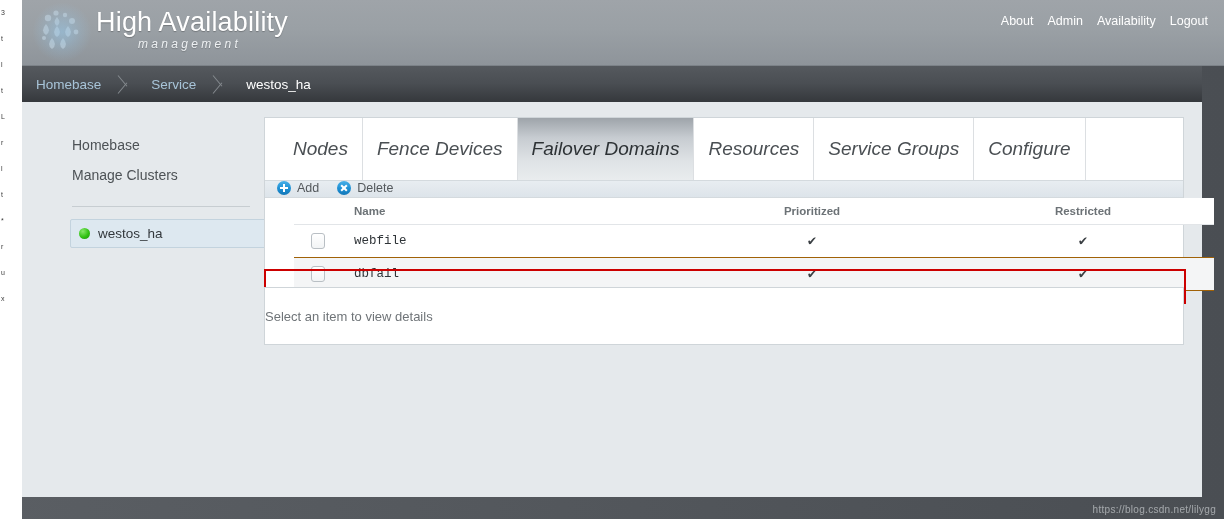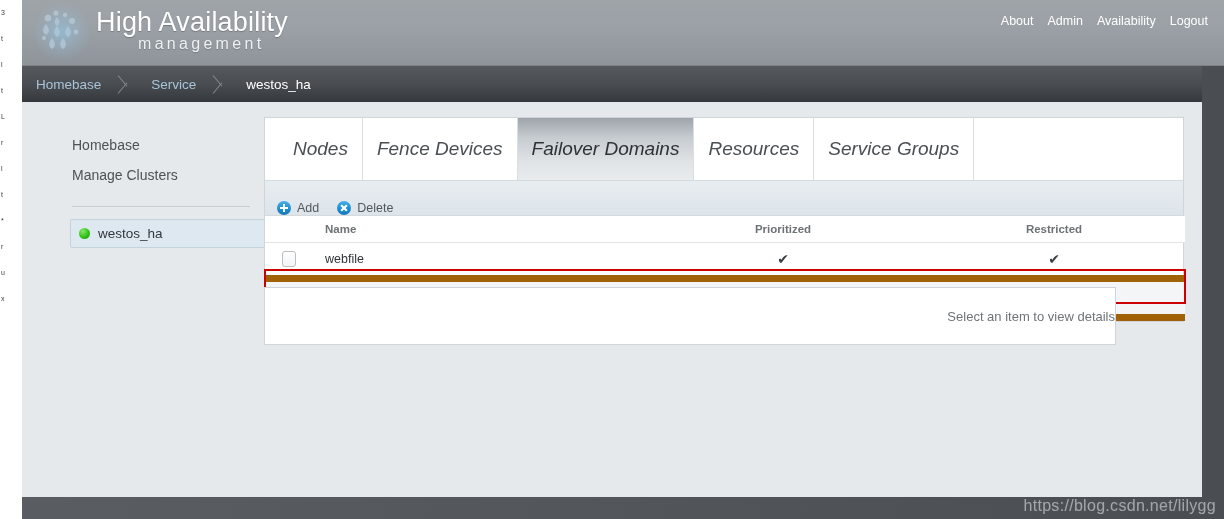--- a/index.html
+++ b/index.html
@@ -41,22 +41,22 @@
     background: radial-gradient(circle at 50% 50%, rgba(150,200,235,.55) 0%, rgba(150,200,235,.18) 45%, rgba(150,200,235,0) 70%);
   }
   .brand {
     position: absolute; left: 74px; top: 7px;
   }
   .brand-title {
     font-size: 27px; color: #ffffff; letter-spacing: .2px; line-height: 30px;
     font-weight: 400; text-shadow: 0 1px 1px rgba(0,0,0,.25);
   }
   .brand-sub {
-    font-size: 16px; color: #eef1f3; letter-spacing: 3.3px; line-height: 14px;
-    padding-left: 42px; text-shadow: 0 1px 1px rgba(0,0,0,.2);
+    font-size: 12px; color: #eef1f3; letter-spacing: 3.3px; line-height: 14px;
+    padding-left: 42px; text-shadow: 0 1px 1px rgba(0,0,0,.2); font-style: italic;
   }
   .top-nav {
     position: absolute; right: 16px; top: 14px;
     display: flex; gap: 14px; font-size: 12.5px;
   }
   .top-nav a { color: #ffffff; text-decoration: none; }
 
   
   .crumb-bar {
     position: absolute; left: 22px; top: 66px; width: 1180px; height: 36px;
@@ -121,21 +121,21 @@
     border-right: 1px solid #dcdfe2; white-space: nowrap; font-style: italic;
   }
   .tab:first-child { padding-left: 16px; }
   .tab.active {
     background: linear-gradient(to bottom, #9ea4aa 0%, #c7ccd1 32%, #dfe3e6 70%, #e9ecee 100%);
     color: #2d3235; border-right: 1px solid #dcdfe2;
   }
 
   
   .toolbar {
-    display: flex; align-items: flex-end; gap: 18px; height: 36px;
+    display: flex; align-items: flex-start; gap: 18px; height: 18px;
     padding: 0 12px;
     background: linear-gradient(to bottom, #e8edf1 0%, #dde4ea 100%);
     border-top: 1px solid #d4dade; border-bottom: 1px solid #d4dade;
   }
   .tb-btn { display: flex; align-items: center; gap: 6px; font-size: 12.5px; color: #53585c; }
   .ic-circle {
     width: 14px; height: 14px; border-radius: 50%; position: relative;
     background: linear-gradient(to bottom, #49b0e8 0%, #1d8fd3 55%, #1277b8 100%);
     flex: 0 0 14px;
   }
@@ -145,61 +145,62 @@
   .ic-plus::before { left: 3px; top: 6px; width: 8px; height: 2px; }
   .ic-plus::after  { left: 6px; top: 3px; width: 2px; height: 8px; }
   .ic-x::before {
     left: 3px; top: 6px; width: 8px; height: 2px; transform: rotate(45deg);
   }
   .ic-x::after {
     left: 3px; top: 6px; width: 8px; height: 2px; transform: rotate(-45deg);
   }
 
   
-  table.grid { width: 100%; border-collapse: collapse; table-layout: fixed; }
+  table.grid { width: 100%; border-collapse: collapse; table-layout: fixed; margin-left: 29px; }
   table.grid th {
     font-size: 11.5px; color: #6c7276; font-weight: bold;
     text-align: center; padding: 7px 0 7px 0; background: #ffffff;
     border-bottom: 1px solid #e2e5e8;
   }
   table.grid th.col-check { width: 48px; }
   table.grid th.col-name  { width: 330px; text-align: left; padding-left: 12px; }
   table.grid th.col-prio  { width: 280px; }
   table.grid th.col-restr { width: 262px; }
   table.grid td {
     font-size: 12.5px; color: #2f3438; padding: 8px 0; text-align: center;
-    border-bottom: 7px solid #a16207;
+    border-bottom: 1px solid #a16207;
+    font-family: Liberation Mono, monospace;
   }
   table.grid td.name-cell { text-align: left; padding-left: 12px; }
   tr.row-alt td { background: #f4f5f6; }
   .chk {
     width: 14px; height: 16px; border: 1px solid #b9bfc4; border-radius: 3px;
     background: linear-gradient(to bottom, #ffffff 0%, #f2f4f5 100%);
     display: inline-block; vertical-align: middle;
   }
   .check-mark { font-size: 14px; color: #3a3f43; line-height: 1; }
 
   
   .annot {
     position: absolute; left: 0; top: 0; border: 2px solid #cc0000;
     pointer-events: none;
   }
 
   
   .details {
-    position: absolute; left: 242px; top: 185px; width: 852px; height: 58px;
+    position: absolute; left: 242px; top: 185px; width: 920px; height: 58px;
     background: #ffffff; border: 1px solid #cfd5d9;
-    display: flex; align-items: center; justify-content: flex-end;
+    display: flex; align-items: center; justify-content: flex-start;
   }
   .details-text { font-size: 13px; color: #6f7478; }
 
   
   .watermark {
     position: absolute; right: 8px; bottom: 4px;
-    font-size: 16px; color: rgba(235,238,240,.55);
+    font-size: 10px; color: rgba(235,238,240,.55);
     letter-spacing: .3px; white-space: nowrap;
   }
 </style>
 </head>
 <body>
 
 <div class="screen">
 
   <div class="frame"></div>
 
@@ -272,20 +273,21 @@
 
     <div class="panel">
       <div class="panel-card">
 
         <div class="tabs" id="tab-bar">
             <div class="tab">Nodes</div>
             <div class="tab">Fence Devices</div>
             <div class="tab active">Failover Domains</div>
             <div class="tab">Resources</div>
             <div class="tab">Service Groups</div>
+            <div class="tab">Configure</div>
           </div>
 
         <div class="toolbar">
           <div class="tb-btn">
             <span class="ic-circle ic-plus"></span>
             <span>Add</span>
           </div>
           <div class="tb-btn">
             <span class="ic-circle ic-x"></span>
             <span>Delete</span>

